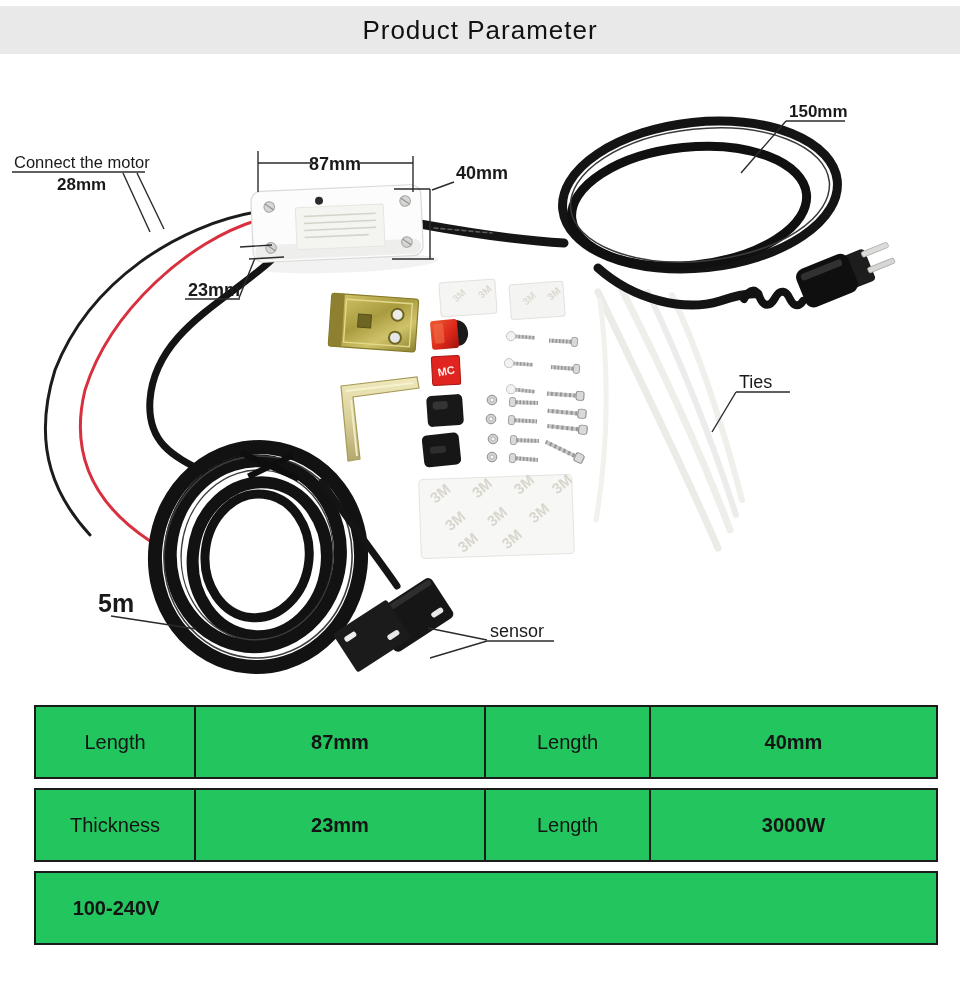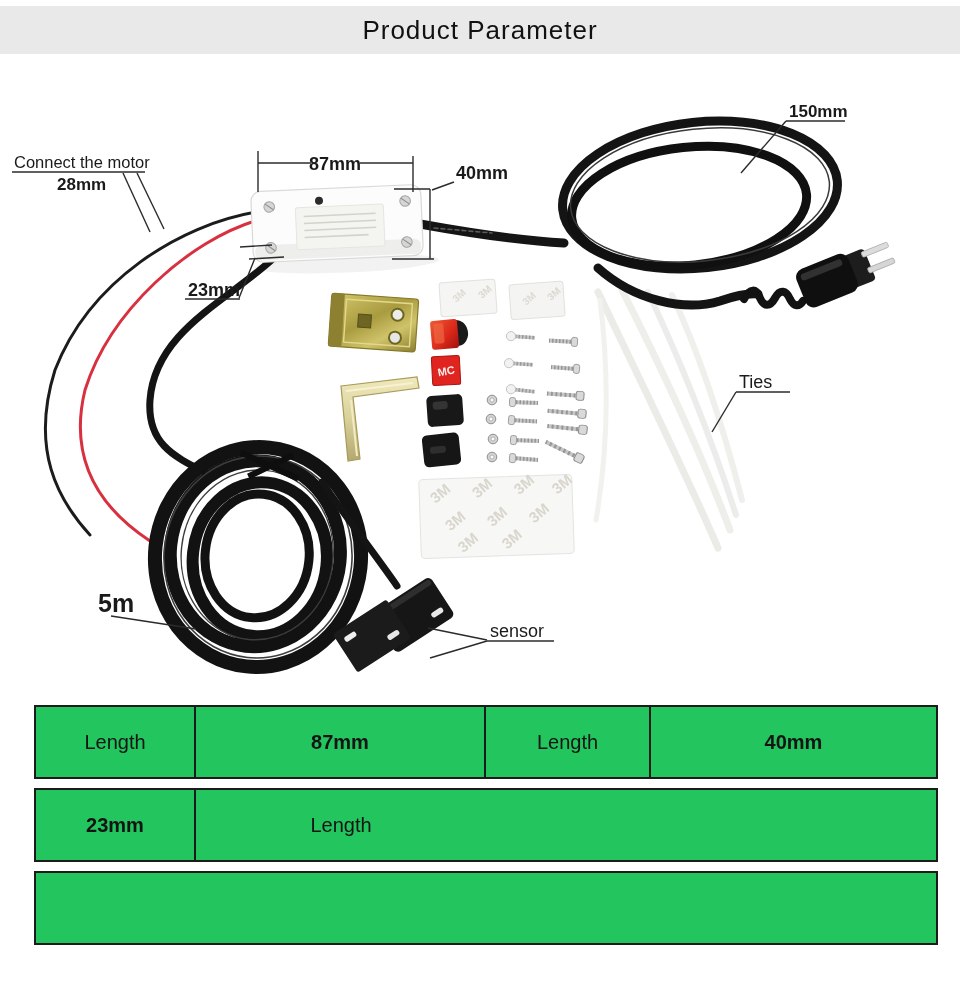--- a/index.html
+++ b/index.html
@@ -283,20 +283,23 @@
   </div>
 
   <div class="spec-table">
     <div class="spec-row">
       <div class="spec-cell">Length</div>
       <div class="spec-cell val">87mm</div>
       <div class="spec-cell">Length</div>
       <div class="spec-cell val">40mm</div>
     </div>
     <div class="spec-row">
+      <div class="spec-cell">Thickness</div>
       <div class="spec-cell val">23mm</div>
       <div class="spec-cell">Length</div>
+      <div class="spec-cell val">3000W</div>
     </div>
     <div class="spec-row">
+      <div class="spec-cell val">100-240V</div>
     </div>
   </div>
 
 </div>
 
 </body></html>

